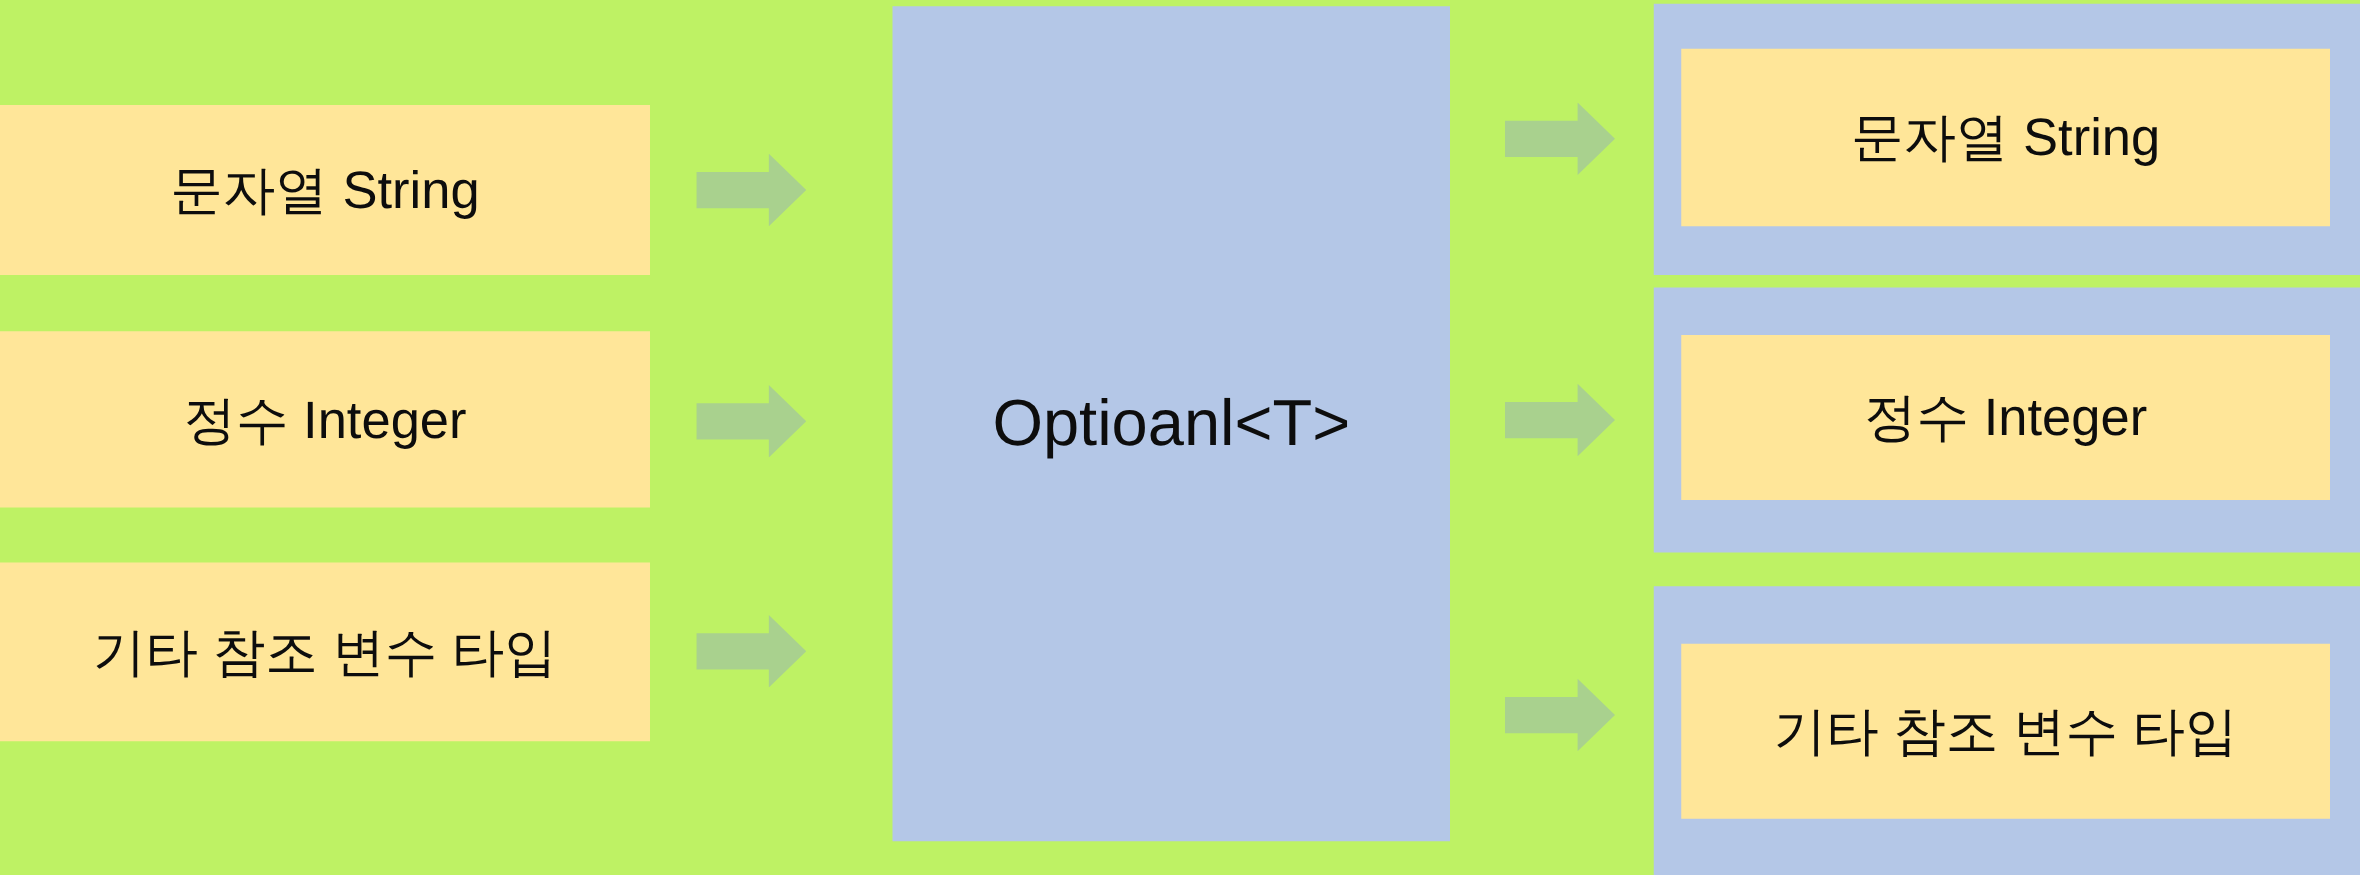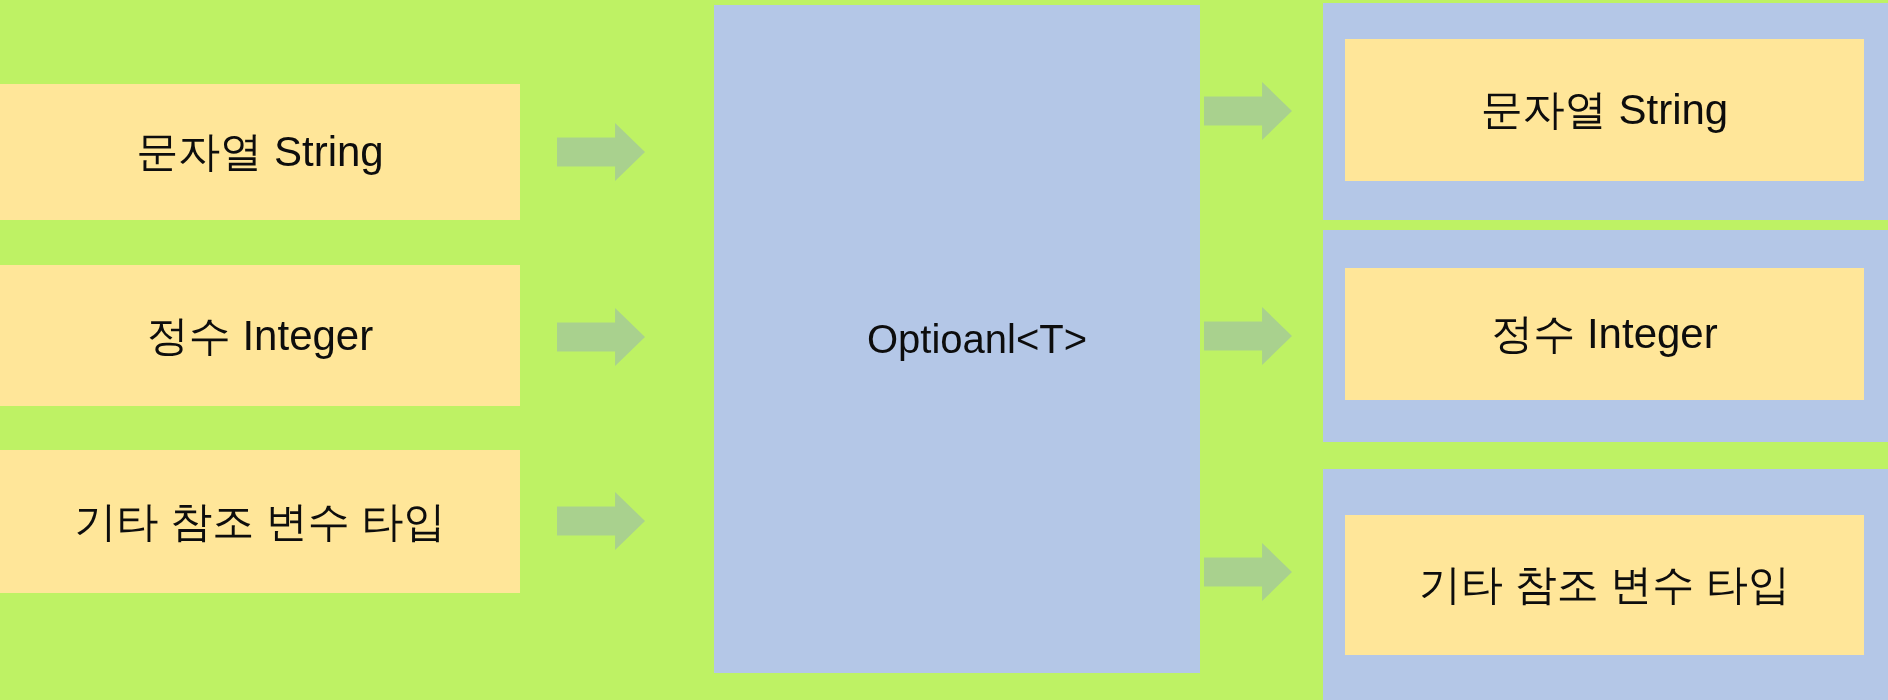--- a/index.html
+++ b/index.html
@@ -48,22 +48,21 @@
   .arrow-r1 { left: 1204px; top: 82px;  }
   .arrow-r2 { left: 1204px; top: 307px; }
   .arrow-r3 { left: 1204px; top: 543px; }
 
   
   .center-box {
     left: 714px;
     top: 5px;
     width: 446px;
     height: 668px;
-    font-size: 40px;
-    padding-left: 40px;
+    font-size: 52px;
   }
 
   
   .right-container {
     position: absolute;
     left: 1323px;
     width: 565px;
     background: #B4C7E7;
   }
   .right-c1 { top: 3px;   height: 217px; }

